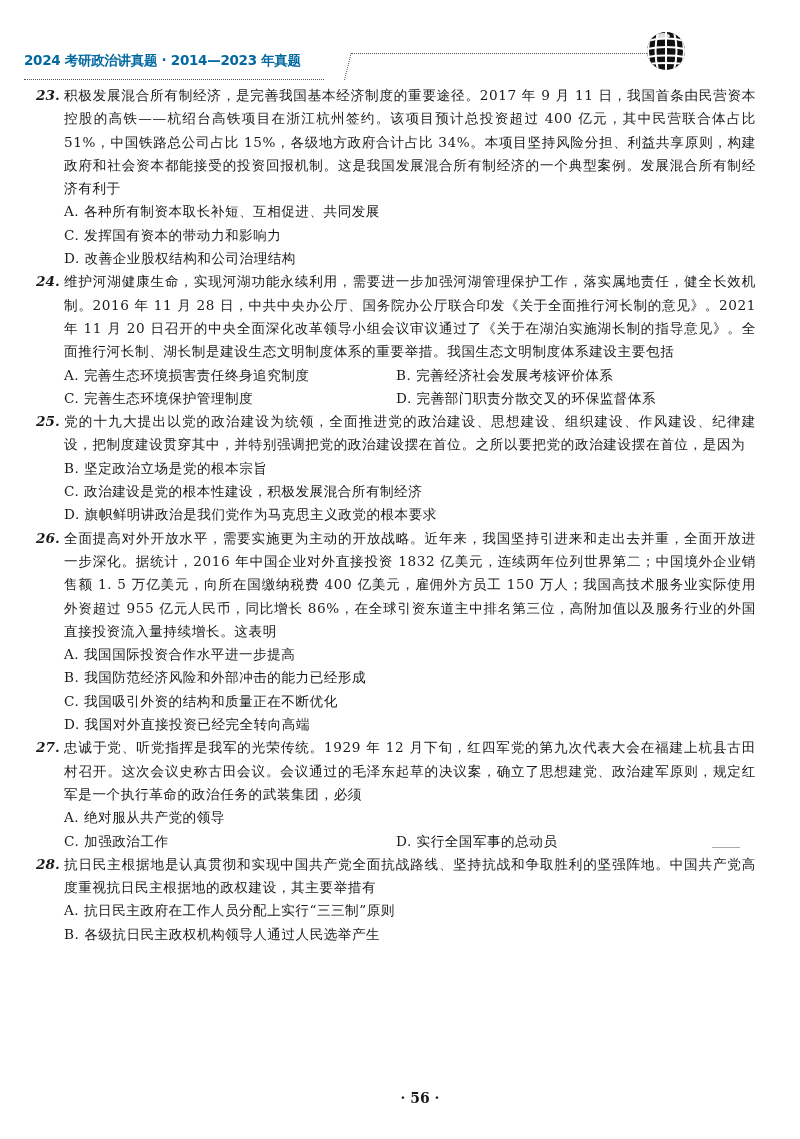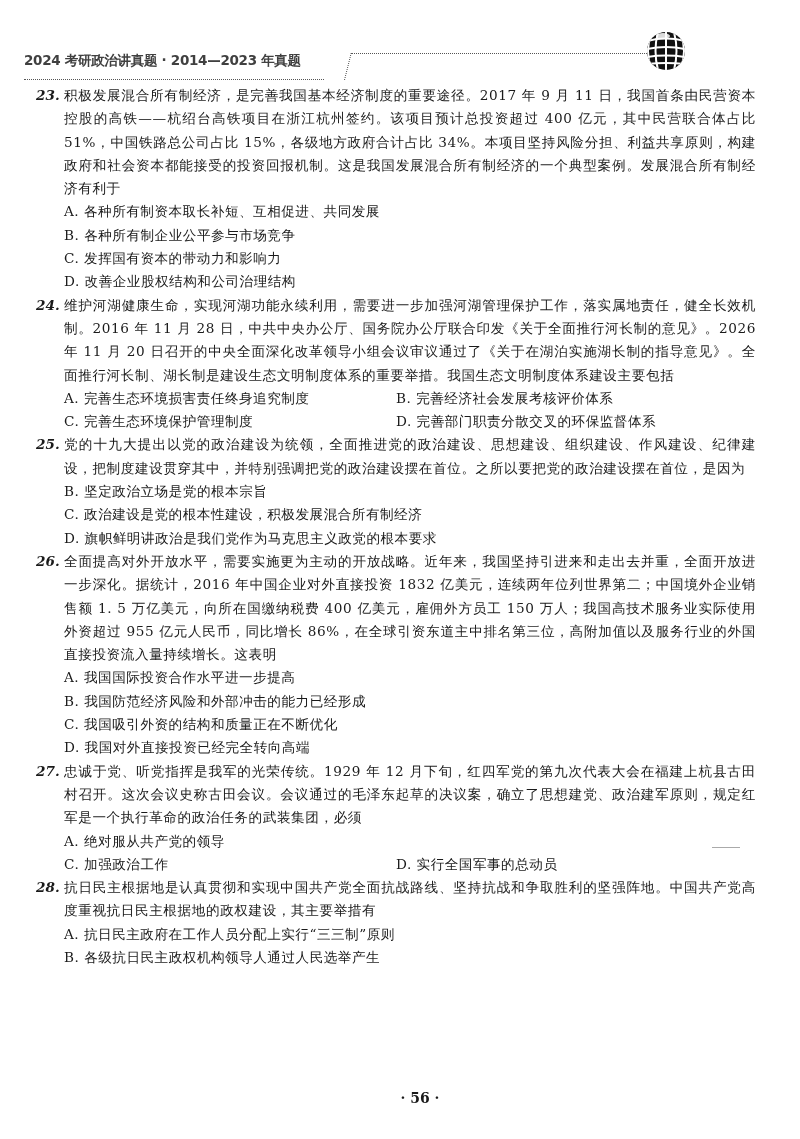--- a/index.html
+++ b/index.html
@@ -7,21 +7,21 @@
     width: 800px; height: 1139px; position: relative; overflow: hidden;
     font-family: "DejaVu Serif", "Liberation Serif", serif;
     color: #1a1a1a;
   }
   .header {
     position: absolute; left: 24px; top: 40px; width: 720px; height: 40px;
   }
   .header-title {
     position: absolute; left: 0; top: 12px;
     font-family: "DejaVu Sans", "Liberation Sans", sans-serif;
-    font-weight: bold; font-size: 13.5px; letter-spacing: -0.3px; color: #404040;
+    font-weight: bold; font-size: 13.5px; letter-spacing: -0.3px; color: #0369a1;
   }
   .header-rule {
     position: absolute; left: 0; top: 39px; width: 300px; border-top: 1px dotted #555;
   }
   .header-slant {
     position: absolute; left: 320px; top: 13px; width: 1px; height: 27px;
     border-left: 1px dotted #555; transform: skewX(-14deg); transform-origin: bottom left;
   }
   .header-rule-top {
     position: absolute; left: 327px; top: 13px; width: 306px; border-top: 1px dotted #555;
@@ -80,28 +80,27 @@
   </g>
   <ellipse cx="19" cy="6" rx="7" ry="3" fill="#fff" opacity="0.85"></ellipse>
 </svg>
 
 <div class="content">
 
   <div class="q">
     <span class="qnum">23.</span>
     <div class="stem">积极发展混合所有制经济，是完善我国基本经济制度的重要途径。2017 年 9 月 11 日，我国首条由民营资本控股的高铁——杭绍台高铁项目在浙江杭州签约。该项目预计总投资超过 400 亿元，其中民营联合体占比 51%，中国铁路总公司占比 15%，各级地方政府合计占比 34%。本项目坚持风险分担、利益共享原则，构建政府和社会资本都能接受的投资回报机制。这是我国发展混合所有制经济的一个典型案例。发展混合所有制经济有利于</div>
     <div class="opt">A. 各种所有制资本取长补短、互相促进、共同发展</div>
-    <div class="opt">B. 各种所有制企业公平参与市场竞争</div>
     <div class="opt">C. 发挥国有资本的带动力和影响力</div>
     <div class="opt">D. 改善企业股权结构和公司治理结构</div>
   </div>
 
   <div class="q">
     <span class="qnum">24.</span>
-    <div class="stem">维护河湖健康生命，实现河湖功能永续利用，需要进一步加强河湖管理保护工作，落实属地责任，健全长效机制。2016 年 11 月 28 日，中共中央办公厅、国务院办公厅联合印发《关于全面推行河长制的意见》。2026 年 11 月 20 日召开的中央全面深化改革领导小组会议审议通过了《关于在湖泊实施湖长制的指导意见》。全面推行河长制、湖长制是建设生态文明制度体系的重要举措。我国生态文明制度体系建设主要包括</div>
+    <div class="stem">维护河湖健康生命，实现河湖功能永续利用，需要进一步加强河湖管理保护工作，落实属地责任，健全长效机制。2016 年 11 月 28 日，中共中央办公厅、国务院办公厅联合印发《关于全面推行河长制的意见》。2021 年 11 月 20 日召开的中央全面深化改革领导小组会议审议通过了《关于在湖泊实施湖长制的指导意见》。全面推行河长制、湖长制是建设生态文明制度体系的重要举措。我国生态文明制度体系建设主要包括</div>
     <div class="opt-row">
       <div class="opt">A. 完善生态环境损害责任终身追究制度</div>
       <div class="opt">B. 完善经济社会发展考核评价体系</div>
     </div>
     <div class="opt-row">
       <div class="opt">C. 完善生态环境保护管理制度</div>
       <div class="opt">D. 完善部门职责分散交叉的环保监督体系</div>
     </div>
   </div>
 

